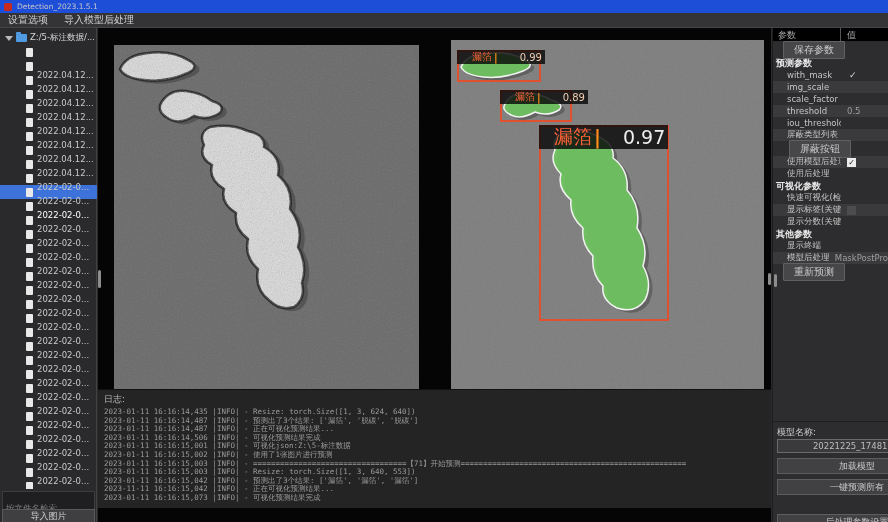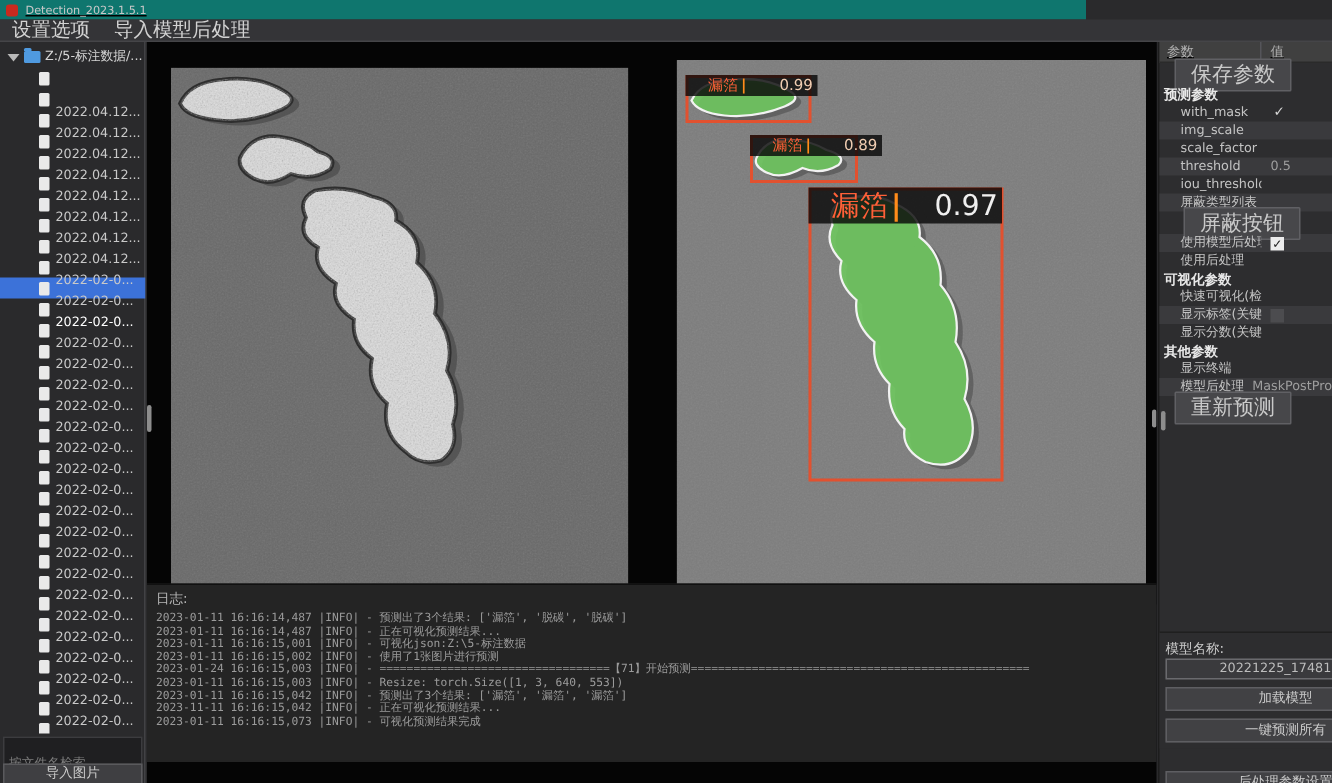--- a/index.html
+++ b/index.html
@@ -1,27 +1,27 @@
 <!DOCTYPE html>
 <html><head>
 <meta charset="utf-8">
 <style>
   * { margin:0; padding:0; box-sizing:border-box; }
   html,body { width:888px; height:522px; overflow:hidden; background:#1e1e1e;
     font-family:"DejaVu Sans", sans-serif; }
   .app { position:relative; width:888px; height:522px; background:#2a2a2c; }
 
   
-  .titlebar { position:absolute; left:0; top:0; width:724px; height:13px; background:#0f766e;
-    display:flex; align-items:center; gap:5px; padding-left:4px;text-decoration:underline; }
+  .titlebar { position:absolute; left:0; top:0; width:888px; height:13px; background:#1d4ed8;
+    display:flex; align-items:center; gap:5px; padding-left:4px; }
   .appicon { width:8px; height:8px; background:#c92a1e; border-radius:2px; }
   .apptitle { font-size:7.5px; color:#c8c8c8; }
   .menubar { position:absolute; left:0; top:13px; width:888px; height:15px; background:#343437;
     display:flex; align-items:center; gap:16px; padding-left:8px; border-bottom:1px solid #454548; }
-  .menuitem { font-size:13px; color:#d2d2d2; cursor:default; }
+  .menuitem { font-size:10px; color:#d2d2d2; cursor:default; }
 
   
   .leftpanel { position:absolute; left:0; top:28px; width:97px; height:494px; background:#2a2a2c;
     border-right:1px solid #424245; }
   .tree { position:absolute; left:0; top:3px; width:97px; height:458px; overflow:hidden; }
   .troot { height:14px; display:flex; align-items:center; gap:3px; padding-left:5px; }
   .arrow { width:0; height:0; border-left:4px solid transparent; border-right:4px solid transparent;
     border-top:5px solid #b9b9b9; }
   .foldericon { width:11px; height:8px; background:#4f9ae0; border-radius:1px; position:relative; }
   .foldericon:before { content:""; position:absolute; left:0; top:-2px; width:5px; height:2px;
@@ -58,36 +58,36 @@
   
   .logarea { position:absolute; left:0; top:361px; width:673px; height:119px; background:#242424;
     border-top:1px solid #111; padding:3px 0 0 6px; overflow:hidden; }
   .logtitle { font-size:9px; color:#b7b7b7; margin-bottom:2px; }
   .logline { font-family:"DejaVu Sans Mono", monospace; font-size:7.5px; line-height:8.6px;
     color:#9b9b9b; white-space:pre; }
 
   
   .rightpanel { position:absolute; left:772px; top:28px; width:116px; height:494px; background:#2d2d2f;
     border-left:1px solid #1d1d1d; }
-  .phead { display:flex; height:14px; background:#404040; border-bottom:1px solid #2a2a2a;text-decoration:underline; }
+  .phead { display:flex; height:14px; background:#000000; border-bottom:1px solid #2a2a2a;text-decoration:underline; }
   .phead span { font-size:9px; color:#b0b0b0; line-height:14px; }
   .phcol1 { width:68px; padding-left:5px; border-right:1px solid #55555a; }
   .phcol2 { padding-left:6px; }
   .prow { height:12px; display:flex; align-items:center; }
   .prow.stripe { background:#3a3a3d; }
   .plabel { font-size:8.5px; color:#c4c4c4; padding-left:14px; width:68px; white-space:nowrap; overflow:hidden; }
   .psec { font-size:9px; font-weight:bold; color:#e8e8e8; padding-left:3px; }
   .pval { font-size:8.5px; color:#9e9e9e; padding-left:6px; white-space:nowrap; }
   .pcheck { font-size:9px; color:#d5d5d5; padding-left:8px; }
   .cbox { width:9px; height:9px; margin-left:6px; font-size:8px; line-height:9px; text-align:center; }
   .cbox.checked { background:#ececec; color:#1c1c1c; }
   .cbox.empty { background:#4c4c4f; }
   .pbtnrow { height:15px; display:flex; align-items:center; }
   .pbtn { margin-left:10px; background:#47474a; border:1px solid #606064; color:#c9c9c9;
-    font-size:14px; padding:1px 10px; border-radius:1px; }
+    font-size:10px; padding:1px 10px; border-radius:1px; }
 
   
   .modelsec { position:absolute; left:0; top:393px; width:116px; height:78px; border-top:1px solid #1f1f1f;
     background:#2d2d2f; }
   .mlabel { font-size:9px; color:#cccccc; padding:4px 0 2px 4px; }
   .mfield { position:absolute; left:4px; top:17px; width:160px; height:14px; background:#3a3a3d;
     border:1px solid #6a6a6e; color:#bdbdbd; font-size:8.5px; text-align:center; line-height:12px; }
   .mbtn { position:absolute; left:4px; width:160px; height:16px; background:#414144;
     border:1px solid #5e5e62; color:#c9c9c9; font-size:9px; text-align:center; line-height:14px; }
   .mbtn.load { top:36px; }
@@ -359,31 +359,33 @@
       </div>
 
       <div class="scrollnub" style="left:0; top:242px; width:3px; height:18px;"></div>
       <div class="scrollnub" style="left:670px; top:245px; width:3px; height:12px;"></div>
     </div>
 
     <div class="logarea">
       <div class="logtitle">日志:</div>
       <div>
 
+          <div class="logline">2023-01-11 16:16:14,435 |INFO| - Resize: torch.Size([1, 3, 624, 640])</div>
 
           <div class="logline">2023-01-11 16:16:14,487 |INFO| - 预测出了3个结果: ['漏箔', '脱碳', '脱碳']</div>
 
           <div class="logline">2023-01-11 16:16:14,487 |INFO| - 正在可视化预测结果...</div>
 
+          <div class="logline">2023-01-11 16:16:14,506 |INFO| - 可视化预测结果完成</div>
 
           <div class="logline">2023-01-11 16:16:15,001 |INFO| - 可视化json:Z:\5-标注数据</div>
 
           <div class="logline">2023-01-11 16:16:15,002 |INFO| - 使用了1张图片进行预测</div>
 
-          <div class="logline">2023-01-24 16:16:15,003 |INFO| - ==================================【71】开始预测==================================================</div>
+          <div class="logline">2023-01-11 16:16:15,003 |INFO| - ==================================【71】开始预测==================================================</div>
 
           <div class="logline">2023-01-11 16:16:15,003 |INFO| - Resize: torch.Size([1, 3, 640, 553])</div>
 
           <div class="logline">2023-01-11 16:16:15,042 |INFO| - 预测出了3个结果: ['漏箔', '漏箔', '漏箔']</div>
 
           <div class="logline">2023-11-11 16:16:15,042 |INFO| - 正在可视化预测结果...</div>
 
           <div class="logline">2023-01-11 16:16:15,073 |INFO| - 可视化预测结果完成</div>
         </div>
     </div>

